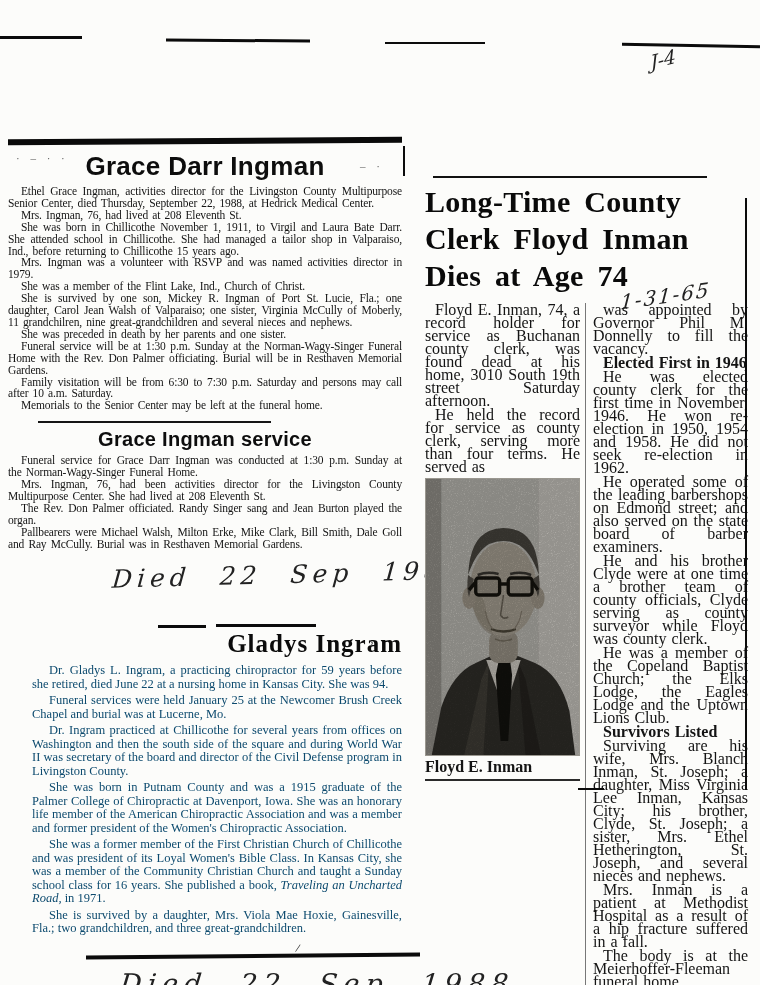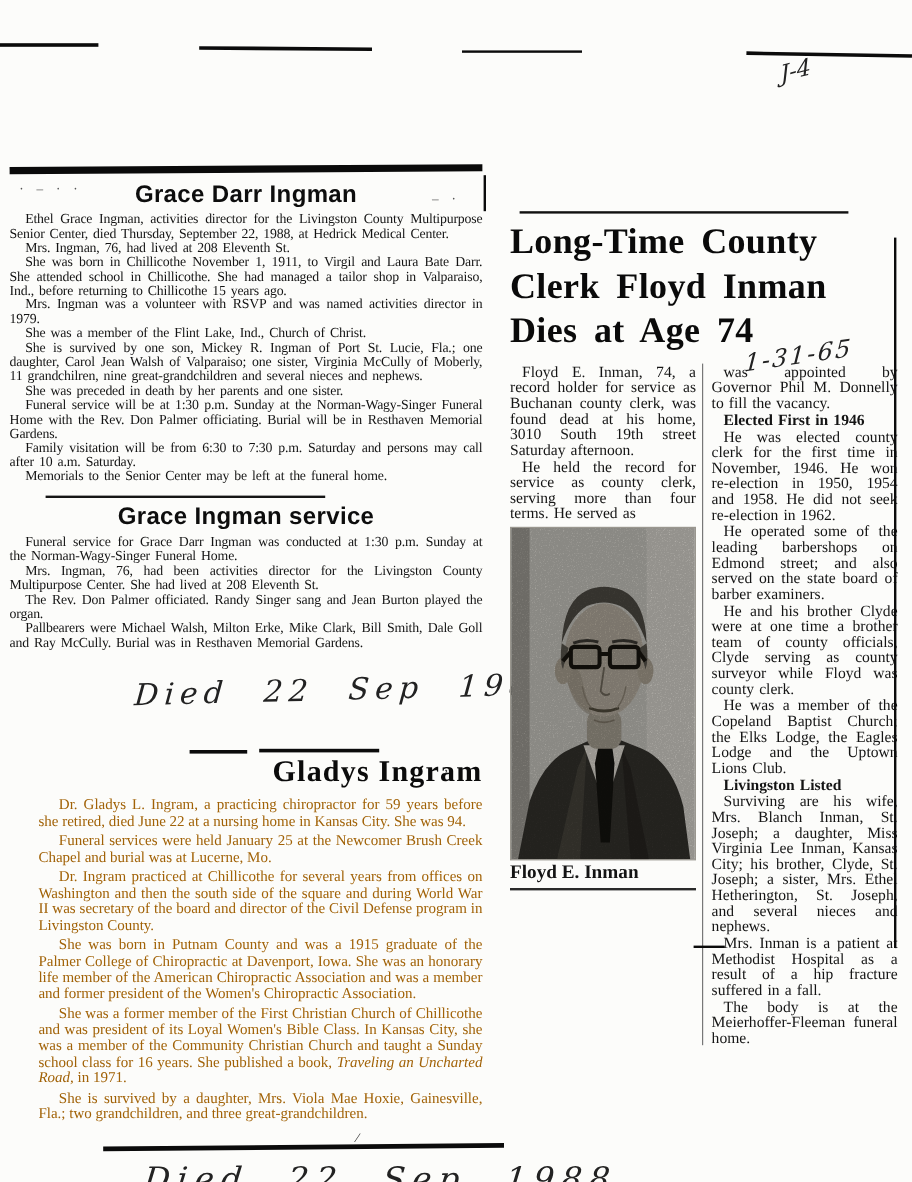--- a/index.html
+++ b/index.html
@@ -23,54 +23,54 @@
   
   #clip-grace { position:absolute; left:8px; top:138px; width:394px; }
   .torn-bar { height:6px; background:#0a0a0a; transform:rotate(-0.35deg); }
   .pencil-marks { position:absolute; font-size:11px; color:#555; letter-spacing:4px; }
   #marks-left  { left:8px;  top:14px; }
   #marks-right { right:18px; top:22px; }
   .sans-head {
     font-family:"Liberation Sans", sans-serif; font-weight:bold; text-align:center;
     letter-spacing:0.3px; color:#0d0d0d;
   }
-  .grace-h1 { font-size:20px; margin:7px 0 4px; }
+  .grace-h1 { font-size:26px; margin:7px 0 4px; }
   .service-h2 { font-size:20px; margin:1px 0 4px; }
   .news-body p {
     margin:0; text-indent:13px; text-align:justify;
     font-size:11.5px; line-height:11.9px; letter-spacing:-0.15px; word-spacing:1.5px;
   }
   .service-rule { width:233px; height:2px; background:#151515; margin:9px 0 5px 30px; }
   
   #clip-gladys { position:absolute; left:32px; top:622px; width:370px; }
   .gladys-h1 { font-size:25px; font-weight:bold; text-align:right; letter-spacing:1px; margin:8px 0 6px; color:#0b0b0b; }
   .gladys-body p {
     margin:0 0 3px; text-indent:17px; text-align:justify;
-    font-size:12.5px; line-height:13.5px; color:#a16207;
+    font-size:12.5px; line-height:13.5px; color:#0c4a6e;
   }
   .gladys-mark { position:absolute; right:28px; top:16px; font-size:13px; color:#444; }
   #gladys-line-a { left:126px; top:3px; width:48px; height:3px; }
   #gladys-line-b { left:184px; top:2px; width:100px; height:3px; }
   #gladys-bottomline { left:86px; top:954px; width:334px; height:4px; transform:rotate(-0.5deg); }
   #gladys-slash { position:absolute; left:296px; top:941px; font-size:12px; color:#222; transform:rotate(15deg); }
   
   #clip-inman { position:absolute; left:425px; top:176px; width:323px; }
   #inman-topline { position:absolute; left:8px; top:0; width:274px; height:2px; background:#111; }
   .inman-h1 { margin-top:7px; }
   .inman-h1 div {
     font-size:30px; font-weight:bold; line-height:37px; word-spacing:6px;
     letter-spacing:0.3px; color:#0a0a0a;
   }
   .inman-cols { display:flex; margin-top:9px; }
   .inman-col { box-sizing:border-box; }
   .col-a { width:160px; padding-right:5px; }
   .col-b { width:163px; border-left:1px solid #777; padding-left:7px; }
   .inman-body p {
     margin:0; text-indent:10px; text-align:justify;
-    font-size:13px; line-height:13px; word-spacing:1px;
+    font-size:16px; line-height:13px; word-spacing:1px;
   }
   .inman-body p + p { margin-top:1px; }
   .subhead { font-weight:bold; font-size:11.5px; margin:7px 0 4px; text-indent:0; text-align:left; }
   .photo-fig { margin:5px 0 0; border:1px solid #9a978f; }
   .photo-fig svg { display:block; width:100%; height:276px; }
   .photo-caption {
     text-align:left; font-weight:bold; font-size:16px; padding:2px 0 3px;
     border-bottom:2px solid #2a2a2a; margin-bottom:3px;
   }
   #rule-right { left:745px; top:198px; width:2px; height:592px; }
@@ -207,21 +207,21 @@
         <div class="photo-caption">Floyd E. Inman</div>
       </div>
 
       <div class="inman-col col-b">
         <p>was appointed by Governor Phil M. Donnelly to fill the vacancy.</p>
         <p class="subhead">Elected First in 1946</p>
         <p>He was elected county clerk for the first time in November, 1946. He won re-election in 1950, 1954 and 1958. He did not seek re-election in 1962.</p>
         <p>He operated some of the leading barbershops on Edmond street; and also served on the state board of barber examiners.</p>
         <p>He and his brother Clyde were at one time a brother team of county officials, Clyde serving as county surveyor while Floyd was county clerk.</p>
         <p>He was a member of the Copeland Baptist Church; the Elks Lodge, the Eagles Lodge and the Uptown Lions Club.</p>
-        <p class="subhead">Livingston Listed</p>
+        <p class="subhead">Survivors Listed</p>
         <p>Surviving are his wife, Mrs. Blanch Inman, St. Joseph; a daughter, Miss Virginia Lee Inman, Kansas City; his brother, Clyde, St. Joseph; a sister, Mrs. Ethel Hetherington, St. Joseph, and several nieces and nephews.</p>
         <p>Mrs. Inman is a patient at Methodist Hospital as a result of a hip fracture suffered in a fall.</p>
         <p>The body is at the Meierhoffer-Fleeman funeral home.</p>
       </div>
     </div>
   </div>
   <div class="scanline" id="rule-right"></div>
   <div class="scanline" id="end-rule"></div>
 
 </div>

